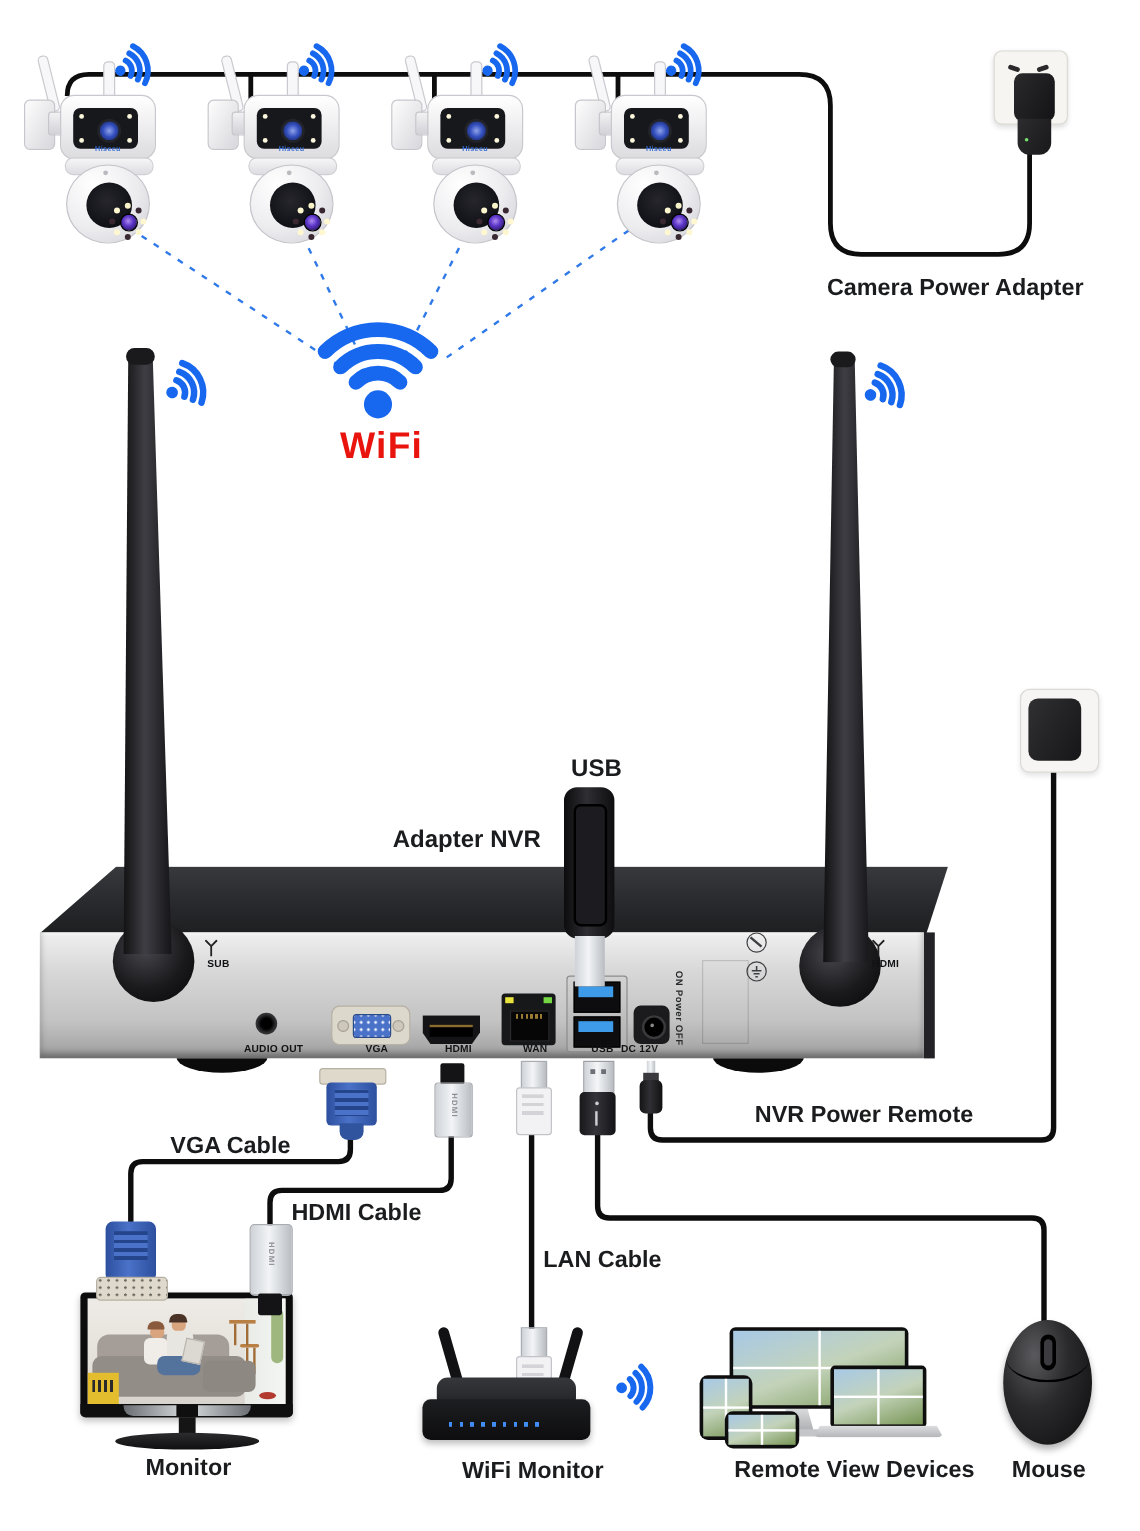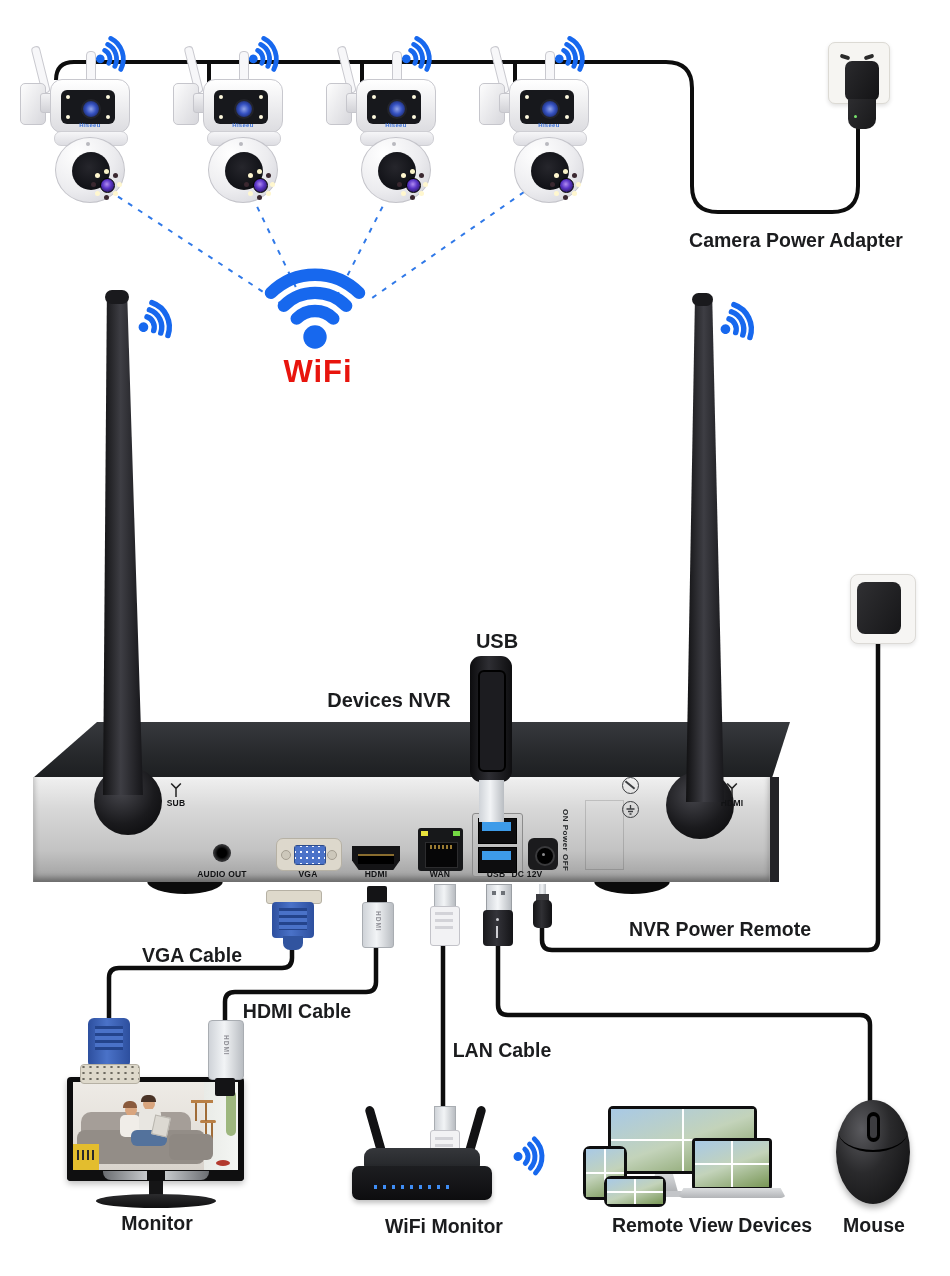--- a/index.html
+++ b/index.html
@@ -2,21 +2,21 @@
 <html><head>
 <meta charset="utf-8">
 <style>
   html,body{margin:0;padding:0;background:#ffffff;}
   #canvas{position:relative;width:950px;height:1276px;background:#ffffff;overflow:hidden;
           font-family:"Liberation Sans",sans-serif;}
   .ab{position:absolute;}
   .lbl{position:absolute;font:600 19.5px/1.15 "Liberation Sans",sans-serif;color:#1b1c1e;
        transform:translateX(-50%);white-space:nowrap;}
   .plbl{position:absolute;font:700 8.5px/1 "Liberation Sans",sans-serif;color:#111214;
-        text-align:center;letter-spacing:.2px;transform:translateX(-50%);white-space:nowrap;}
+        text-align:center;letter-spacing:.2px;transform:translateX(-50%);white-space:nowrap;padding-left:12px;}
   .wifi-red{position:absolute;font:800 31px/1 "Liberation Sans",sans-serif;color:#e8140d;
         transform:translateX(-50%);letter-spacing:1px;}
   
   .camera{position:absolute;top:35px;width:150px;height:160px;}
   .cam-ant{position:absolute;background:#f7f7f9;border:1px solid #c9c9cf;border-radius:4px;}
   .cam-bracket{position:absolute;left:4px;top:48px;width:24px;height:40px;border-radius:5px;
         background:linear-gradient(120deg,#fdfdfd,#d7d7dc);border:1px solid #c6c6cc;}
   .cam-arm{position:absolute;left:24px;top:58px;width:16px;height:18px;border-radius:3px;
         background:linear-gradient(180deg,#f2f2f4,#d2d2d7);border:1px solid #c6c6cc;}
   .cam-upper{position:absolute;left:34px;top:44px;width:78px;height:52px;border-radius:12px;
@@ -350,21 +350,21 @@
   <div class="antenna" style="left:100px;top:293px;width:46px;height:502px;clip-path:polygon(15% 0,59% 0,93.5% 100%,6.5% 100%)"></div>
   <div class="antcap" style="left:105px;top:290px;width:24px;height:14px"></div>
   <div class="antenna" style="left:684px;top:296px;width:44px;height:506px;clip-path:polygon(25% 0,64% 0,91% 100%,4.5% 100%)"></div>
   <div class="antcap" style="left:692px;top:293px;width:21px;height:13px"></div>
 
   <div class="ab" style="left:470px;top:656px;width:42px;height:126px;border-radius:11px;background:linear-gradient(90deg,#0c0c0e,#2e2e33 45%,#0e0e10)">
     <div class="ab" style="left:8px;top:14px;width:24px;height:98px;border:2px solid #000;border-radius:6px;background:#1c1c20"></div>
   </div>
   <div class="ab silver" style="left:479px;top:780px;width:25px;height:42px"></div>
   <div class="lbl" style="left:497px;top:630px;font-size:20px">USB</div>
-  <div class="lbl" style="left:389px;top:689px;font-size:20px">Devices NVR</div>
+  <div class="lbl" style="left:389px;top:689px;font-size:20px">Adapter NVR</div>
 
   <div class="ab" style="left:266px;top:890px;width:54px;height:12px;background:#ded9cb;border:1px solid #b6b1a4;border-radius:3px"></div>
   <div class="ab" style="left:272px;top:902px;width:42px;height:36px;background:linear-gradient(90deg,#2d4f9e,#4a72c8 45%,#2d4f9e);border-radius:4px">
     <div class="ab" style="left:7px;top:6px;width:28px;height:22px;background:repeating-linear-gradient(180deg,#24448c 0 3px,#4a72c8 3px 7px)"></div>
   </div>
   <div class="ab" style="left:283px;top:936px;width:20px;height:14px;background:#31549f;border-radius:0 0 7px 7px"></div>
 
   <div class="ab" style="left:367px;top:886px;width:20px;height:18px;background:#141416;border-radius:2px"></div>
   <div class="ab silver" style="left:362px;top:902px;width:30px;height:44px;border:1px solid #a9adb2;border-radius:3px">
     <div class="hdmi-vtext ab" style="left:11px;top:8px">HDMI</div>

